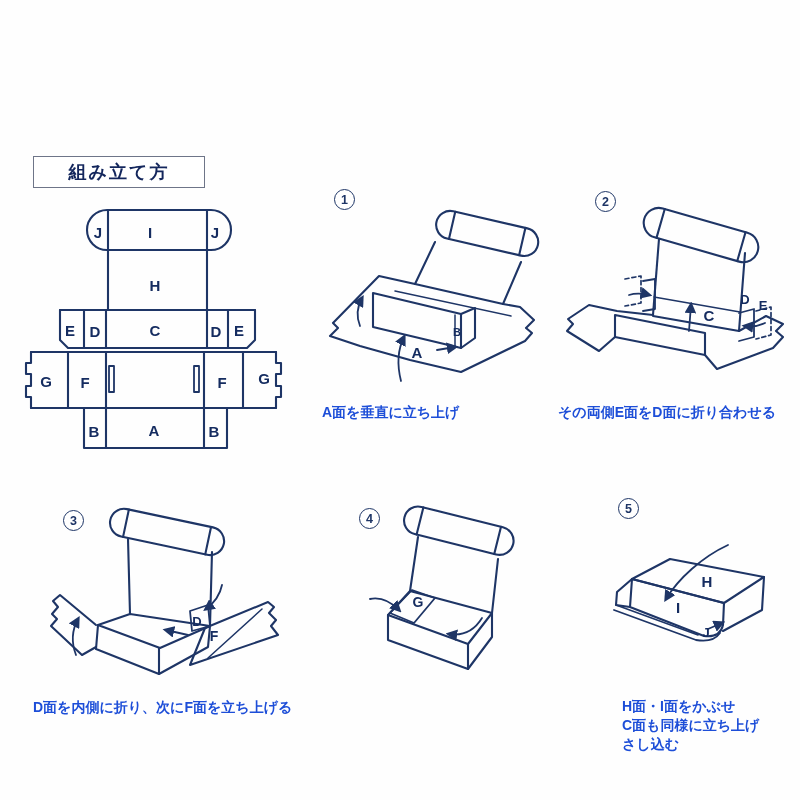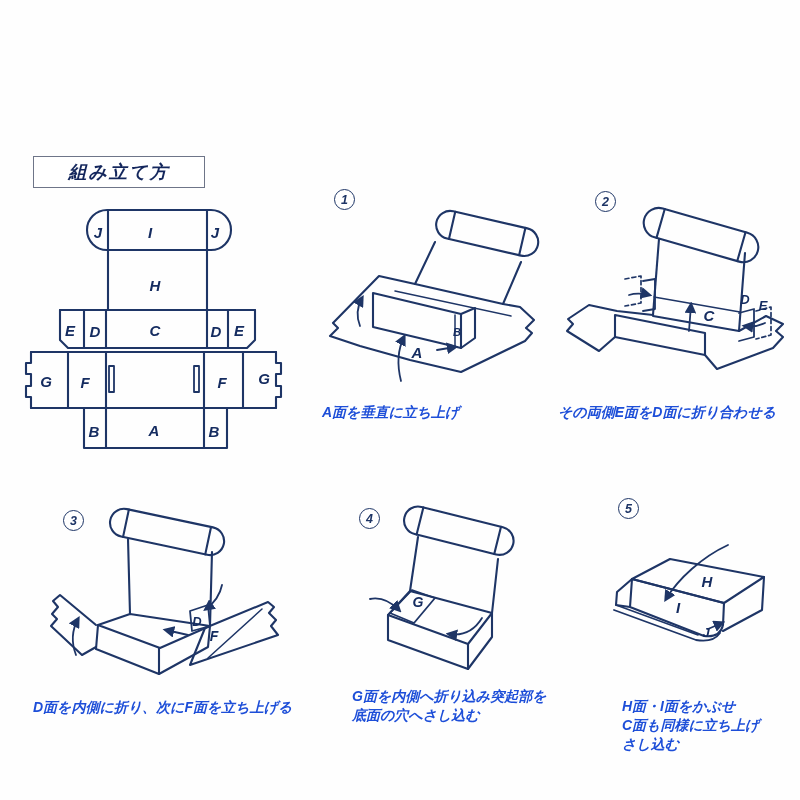--- a/index.html
+++ b/index.html
@@ -20,21 +20,21 @@
   .thin{stroke-width:1.5;}
   .dash{stroke-width:1.7;stroke-dasharray:4 3;}
   .arr{stroke-width:1.8;}
   .pl{font-family:"Liberation Sans","DejaVu Sans",sans-serif;font-weight:bold;fill:#152c60;
       font-size:15px;text-anchor:middle;stroke:none;}
   .f13{font-size:13px;} .f11{font-size:11px;} .f14{font-size:14px;}
 </style>
 </head>
 <body>
 
-<div style="width:800px;height:800px;position:relative;font-style:italic;">
+<div style="width:800px;height:800px;position:relative;">
 
   <div class="title-box">
     <span>組み立て方</span>
   </div>
 
   <svg class="abs" style="left:25px;top:200px" width="280" height="255" viewBox="0 0 280 255">
     <g class="draw">
       <rect x="62" y="10" width="144" height="40" rx="20"></rect>
       <line x1="83" y1="11" x2="83" y2="50"></line>
         <line x1="182" y1="11" x2="182" y2="50"></line>
@@ -205,24 +205,20 @@
         <path d="M158 64 L152 118"></path>
       <path d="M48 120 L70 96 L152 118 L128 149 Z"></path>
       <path d="M48 120 L48 145 L128 174 L128 149"></path>
       <path d="M128 174 L152 142 L152 118"></path>
       <path d="M50 118 L72 95 L95 103 L74 128 Z" stroke-width="1.8"></path>
       <path class="arr" d="M30 104 C40 102 50 106 59 115" marker-end="url(#ah4)"></path>
       <path class="arr" d="M142 123 C134 136 122 141 109 139" marker-end="url(#ah4)"></path>
     </g>
     <text class="pl f14" x="78" y="112">G</text>
   </svg>
-  <div class="caption" style="left:352px;top:687px">
-    <div>G面を内側へ折り込み突起部を</div>
-    <div>底面の穴へさし込む</div>
-  </div>
 
   <div class="step-number" style="left:618px;top:498px">
     <span>5</span>
   </div>
   <svg class="abs" style="left:580px;top:495px" width="210" height="165" viewBox="0 0 210 165">
     <defs>
         <marker id="ah5" viewBox="0 0 10 10" refX="7" refY="5" markerWidth="6.5" markerHeight="6.5" orient="auto-start-reverse">
           <path d="M0 0 L10 5 L0 10 Z" fill="#1e3566"></path>
         </marker>
       </defs>

